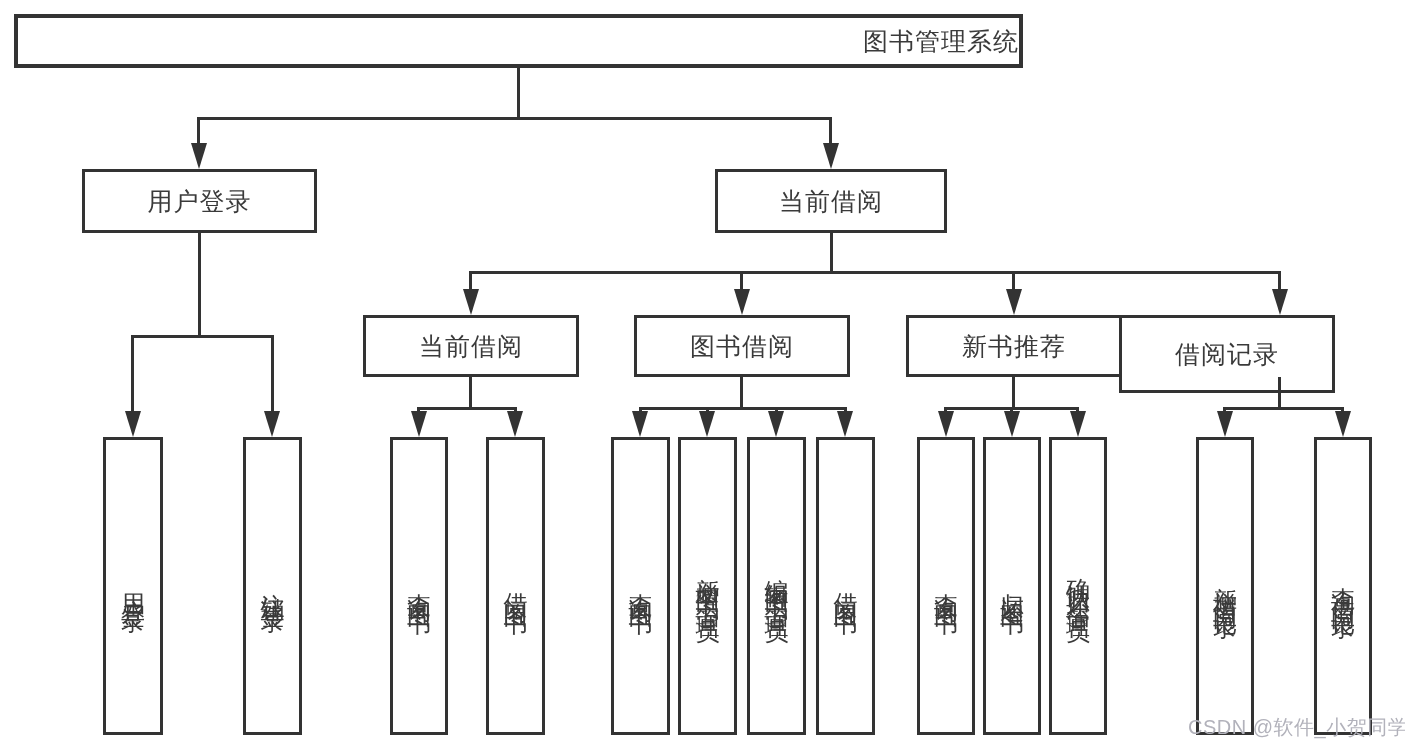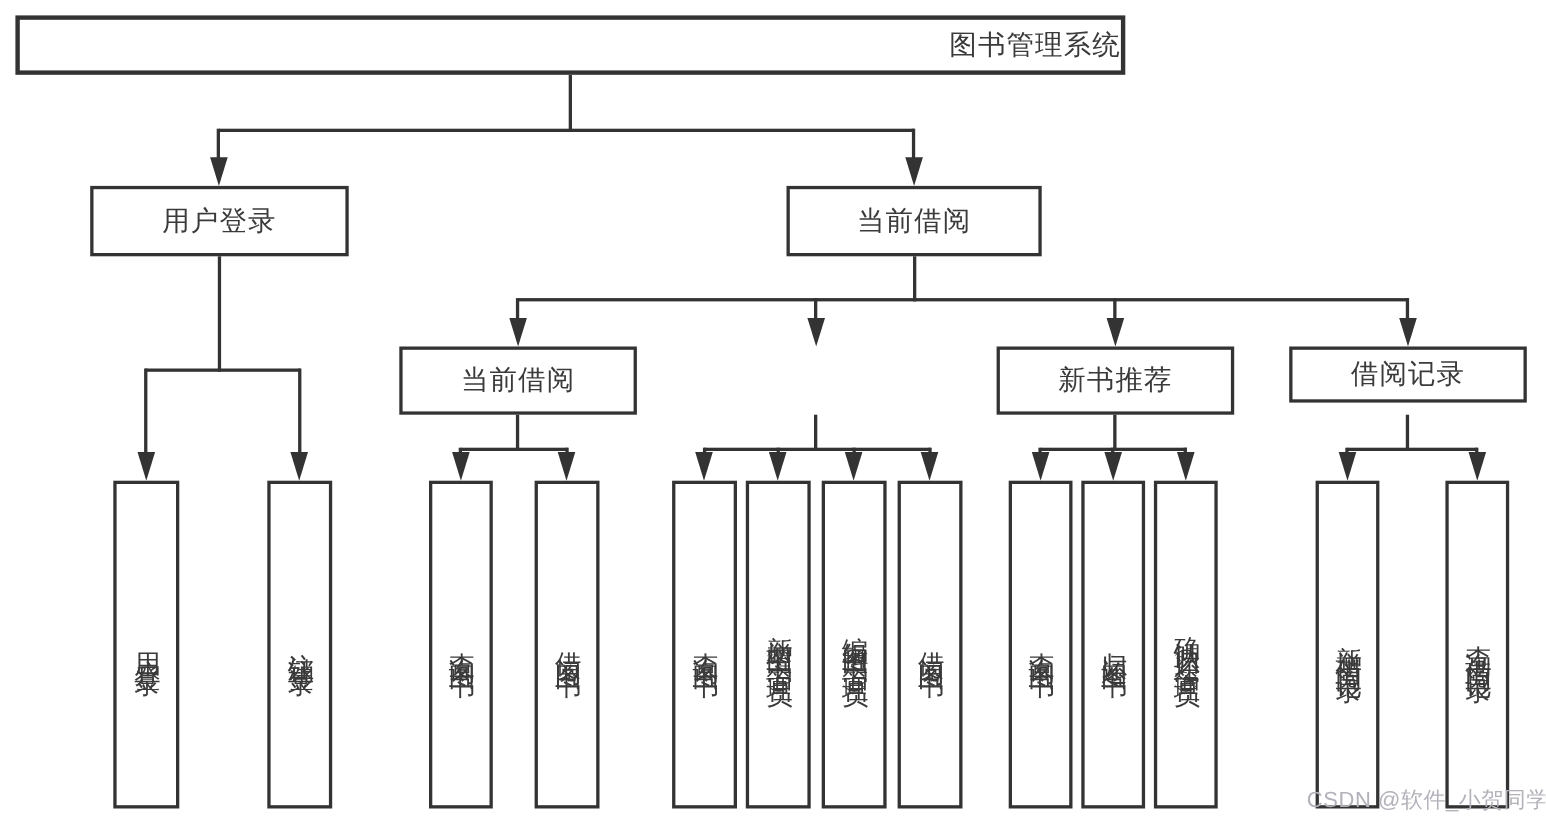--- a/index.html
+++ b/index.html
@@ -74,24 +74,27 @@
   <div class="vl" style="left:740px;top:271px;height:24px"></div>
   <div class="ar" style="left:734px;top:289px"></div>
   <div class="vl" style="left:1012px;top:271px;height:24px"></div>
   <div class="ar" style="left:1006px;top:289px"></div>
   <div class="vl" style="left:1278px;top:271px;height:24px"></div>
   <div class="ar" style="left:1272px;top:289px"></div>
 
   <div class="node" style="left:363px;top:315px;width:216px;height:62px">
     <span>当前借阅</span>
   </div>
+  <div class="node" style="left:634px;top:315px;width:216px;height:62px">
+    <span>图书借阅</span>
+  </div>
   <div class="node" style="left:906px;top:315px;width:216px;height:62px">
     <span>新书推荐</span>
   </div>
-  <div class="node" style="left:1172px;top:315px;width:216px;height:51px">
+  <div class="node" style="left:1119px;top:315px;width:216px;height:78px">
     <span>借阅记录</span>
   </div>
 
   <div class="vl" style="left:469px;top:377px;height:33px"></div>
   <div class="hl" style="left:419px;top:407px;width:97px"></div>
   <div class="vl" style="left:417px;top:407px;height:12px"></div>
   <div class="ar" style="left:411px;top:411px"></div>
   <div class="vl" style="left:514px;top:407px;height:12px"></div>
   <div class="ar" style="left:507px;top:411px"></div>
 

